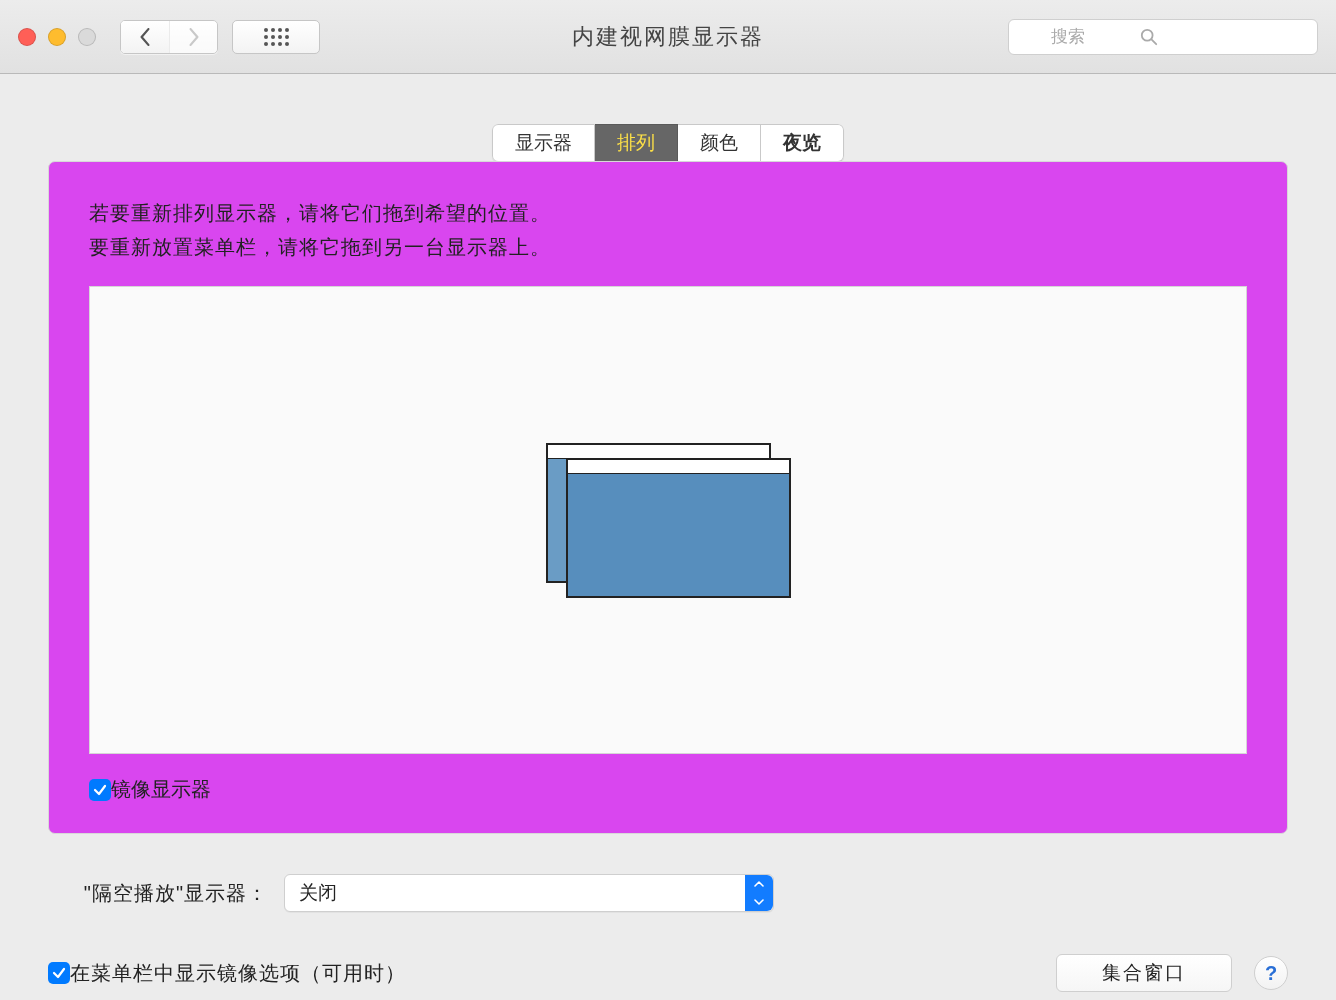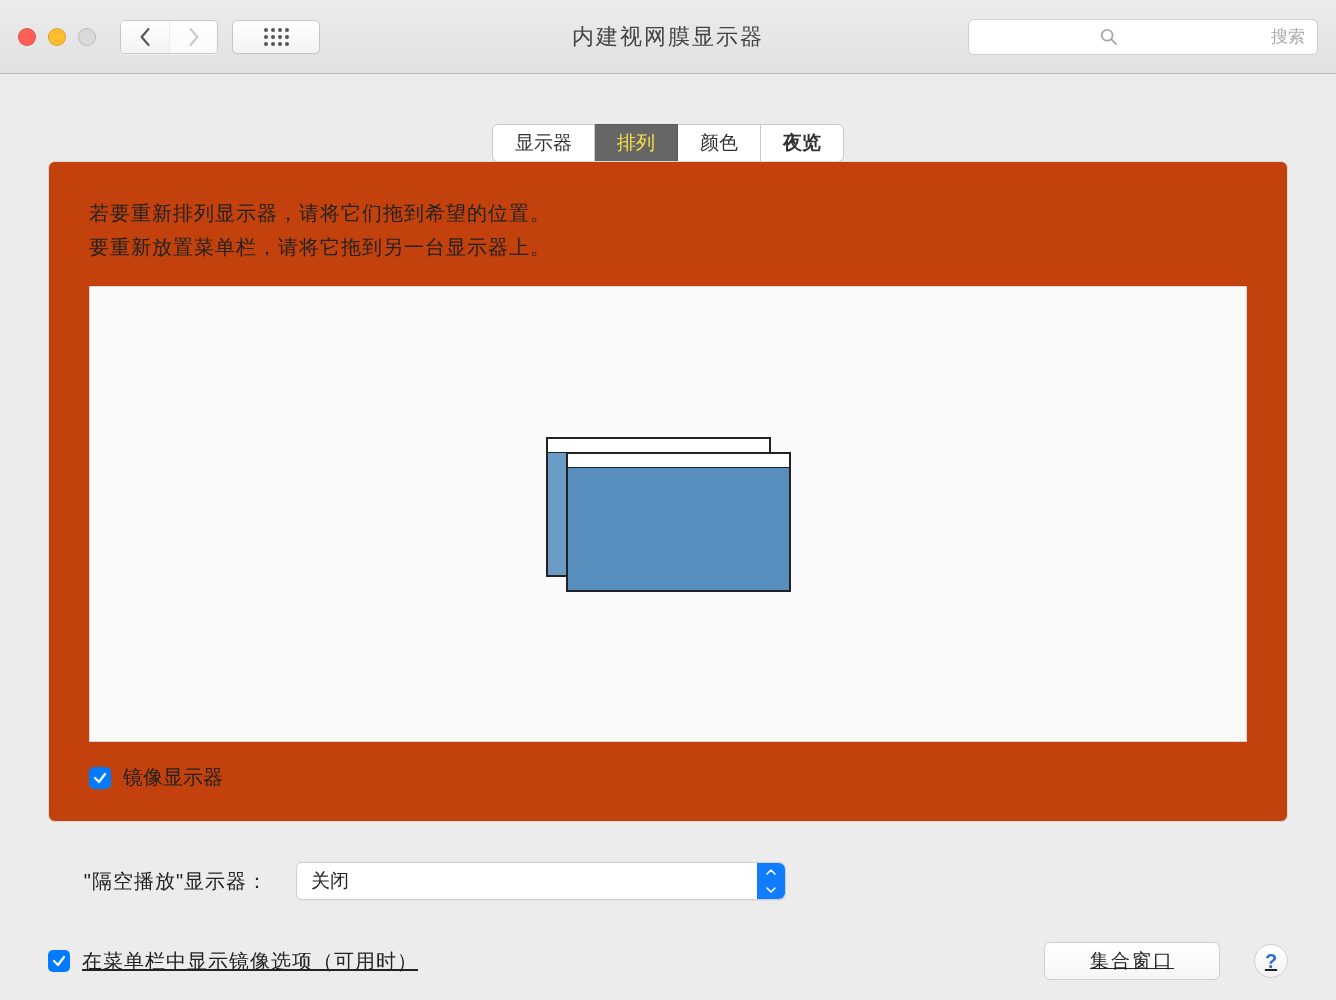--- a/index.html
+++ b/index.html
@@ -72,36 +72,36 @@
       left: 0; right: 0;
       text-align: center;
       font-size: 22px;
       color: #444;
       pointer-events: none;
       letter-spacing: 2px;
     }
 
     .search-wrap { margin-left: auto; position: relative; }
     .search {
-      width: 350px; height: 36px;
+      width: 310px; height: 36px;
       border: 1px solid #cfcfcf;
       border-radius: 6px;
       padding: 0 12px 0 42px;
       font-size: 17px;
       color: #6d28d9;
       background: #fff;
-      text-align: right;
+      text-align: left;
     }
     .search::placeholder { color: #aaa; }
     .search-wrap .sicon {
       position: absolute; left: 132px; top: 9px; width: 18px; height: 18px;
     }
 
     
-    .content { padding: 50px 48px 20px; height: calc(1000px - 74px); display: flex; flex-direction: column; }
+    .content { padding: 50px 48px 8px; height: calc(1000px - 74px); display: flex; flex-direction: column; }
 
     .seg {
       display: flex; margin: 0 auto 0;
       border-radius: 6px; overflow: hidden;
       box-shadow: 0 1px 1px rgba(0,0,0,.08);
     }
     .seg-item {
       padding: 5px 22px; font-size: 19px;
       background: #fff; border: 1px solid #c9c9c9;
       color: #333;
@@ -112,21 +112,21 @@
     }
     .seg-item:first-child { border-top-left-radius: 6px; border-bottom-left-radius: 6px; }
     .seg-item:last-child { border-top-right-radius: 6px; border-bottom-right-radius: 6px; font-weight: bold; }
 
     .panel {
       flex: 1;
       border: 1px solid #d8d8d8;
       border-radius: 7px;
       margin-top: -1px;
       padding: 34px 40px 30px;
-      background: #c2410c;
+      background: #d946ef;
       display: flex; flex-direction: column;
       min-height: 0;
     }
     .instr { font-size: 20px; line-height: 1.7; color: #222; letter-spacing: 1px; }
 
     .arrange-box {
       margin-top: 22px;
       flex: 1;
       border: 1px solid #d6d6d6;
       background: #fafafa;
@@ -137,21 +137,21 @@
     .mon {
       position: absolute; border: 2px solid #222; overflow: hidden;
       width: 225px; height: 140px;
     }
     .mon .menubar { height: 14px; background: #fff; border-bottom: 1px solid #222; }
     .mon .screen { height: calc(100% - 14px); background: #578ebd; }
     .mon.back { left: 0; top: 0; }
     .mon.front { left: 20px; top: 15px; }
     .mon.back .screen { background: #6a9cc5; }
 
-    .row { display: flex; align-items: center; gap: 12px; }
+    .row { display: flex; align-items: center; gap: 0; }
     .mirror-row { margin-top: 22px; font-size: 20px; }
 
     .chk {
       width: 22px; height: 22px; border-radius: 5px;
       display: inline-flex; align-items: center; justify-content: center;
       flex-shrink: 0;
     }
     .chk.checked { background: #007aff; }
     .chk svg { width: 14px; height: 14px; }
 
@@ -175,21 +175,21 @@
     }
     .select .stepper {
       position: absolute; right: 0; top: 0; bottom: 0; width: 28px;
       background: #127cff;
       border-top-right-radius: 6px; border-bottom-right-radius: 6px;
       display: flex; flex-direction: column;
     }
     .stepper div { flex: 1; display:flex; align-items:center; justify-content:center; }
     .stepper svg { width: 10px; height: 8px; }
 
-    .bottom2 { margin-top: 42px; justify-content: flex-start; text-decoration: underline; }
+    .bottom2 { margin-top: 42px; justify-content: flex-start; }
     .bottom2 .lbl { font-size: 20px; letter-spacing: 1px; }
 
     .gather-btn {
       margin-left: auto;
       background: linear-gradient(#ffffff,#f6f6f6);
       border: 1px solid #cfcfcf;
       border-radius: 6px;
       height: 38px; width: 176px;
       font-size: 19px;
       display: flex; align-items: center; justify-content: center;

